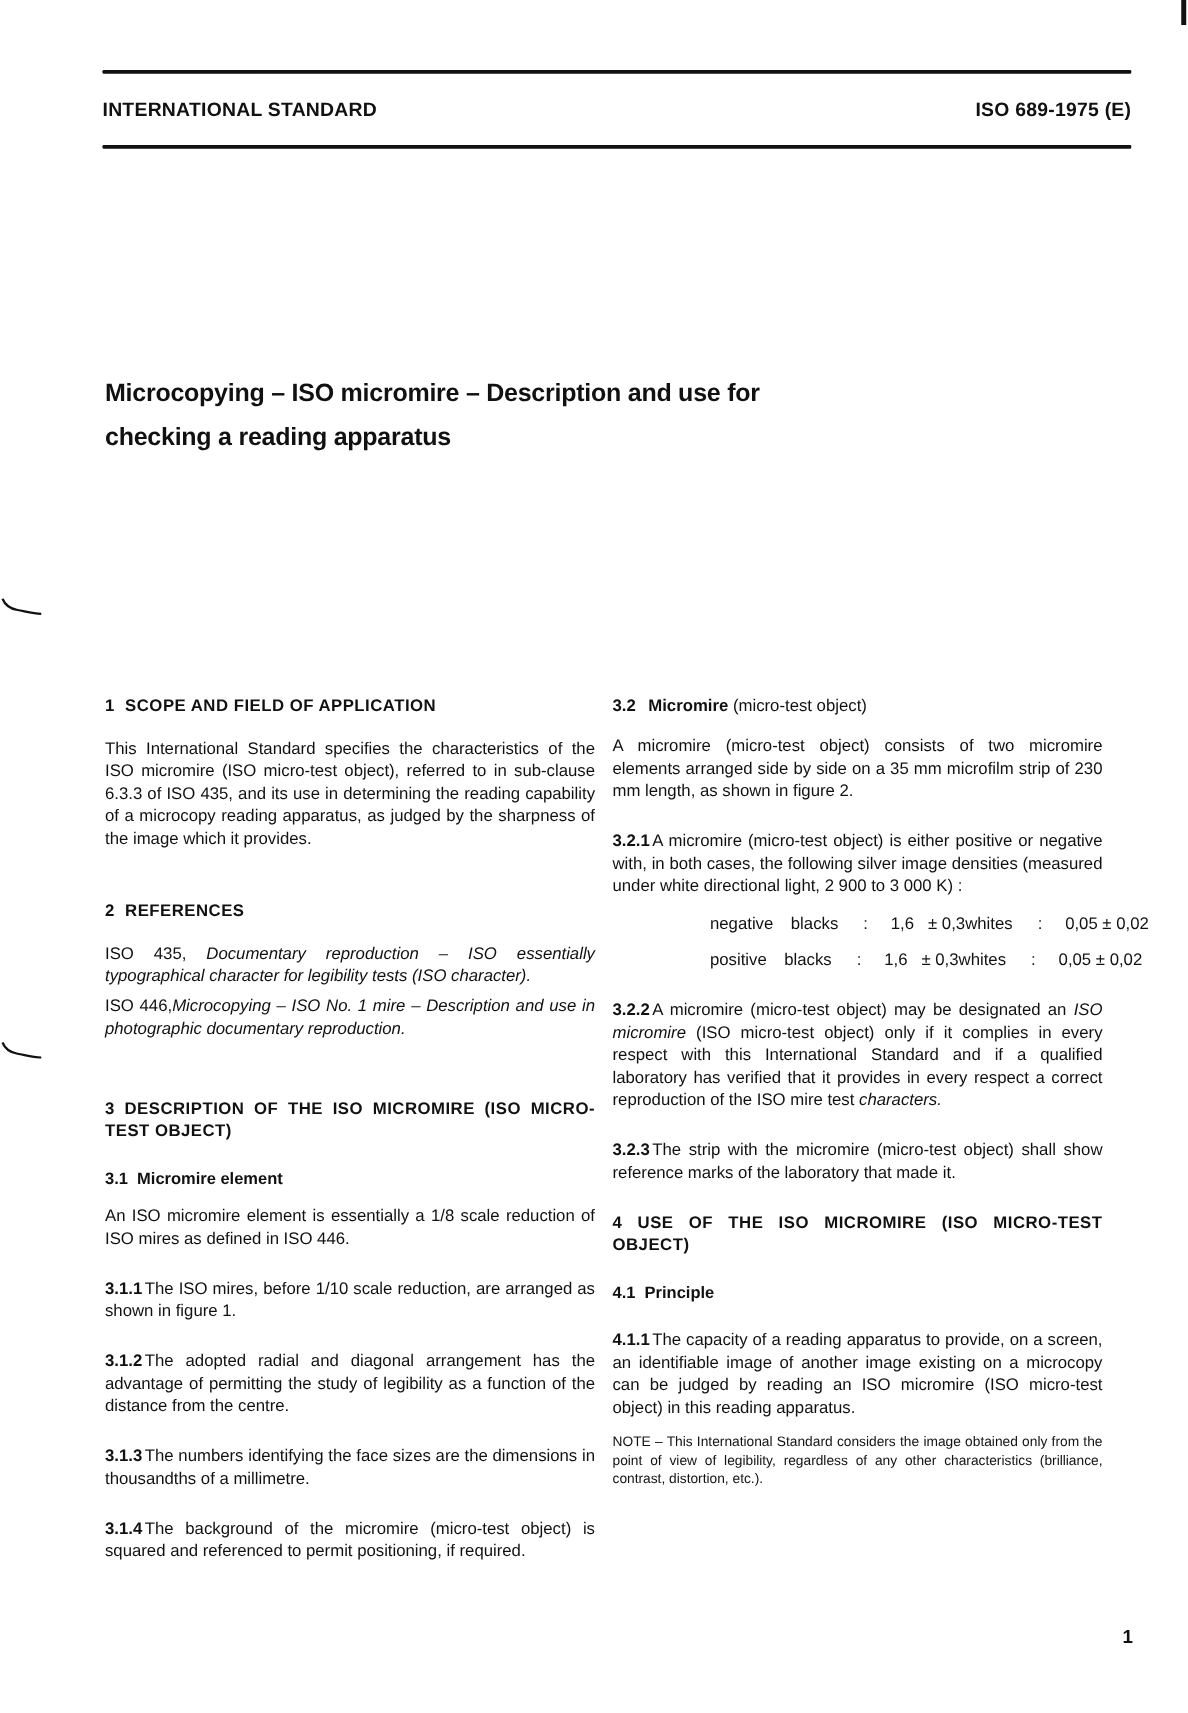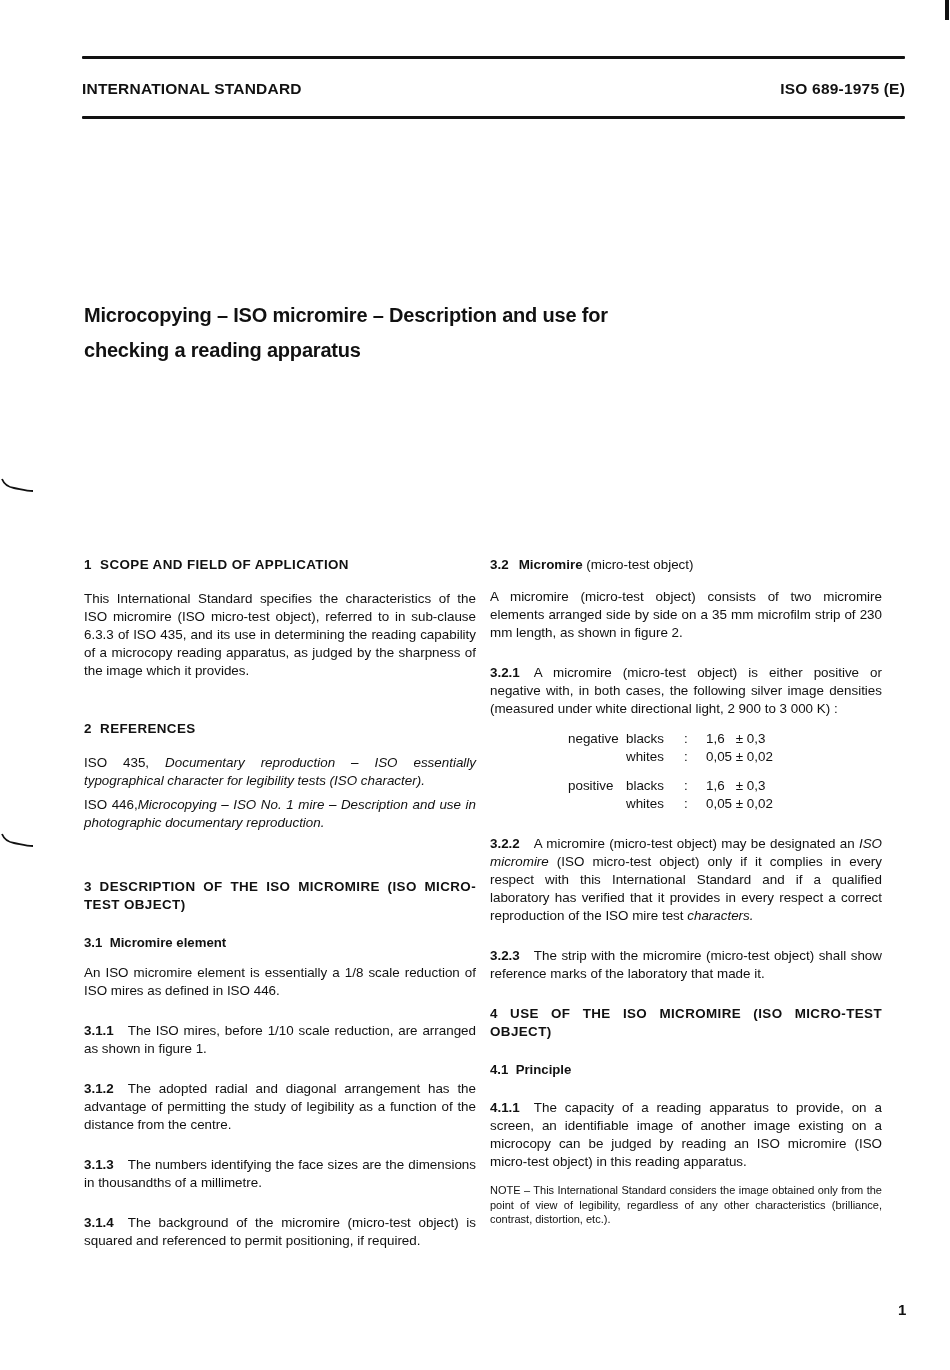--- a/index.html
+++ b/index.html
@@ -80,41 +80,42 @@
       letter-spacing: 0.4px;
       margin: 0;
       text-align: justify;
       text-align-last: left;
     }
     .sub-head {
       font-weight: bold;
       font-size: 13.2px;
       margin: 0;
     }
-    .num { font-weight: bold; margin-right: 14px; }
+    .num { font-weight: bold; margin-right: 2px; }
     .it { font-style: italic; }
     .note {
       font-size: 11px;
       line-height: 14.5px;
       text-align: justify;
       margin: 0;
     }
     .density {
       margin-left: 78px;
       width: 230px;
     }
     .density-group {
       display: flex;
-      align-items: flex-start;
+      align-items: flex-end;
+      gap: 14px;
     }
     .density-kind {
       width: 58px;
       font-size: 13.4px;
     }
-    .density-rows { display: flex; flex-direction: column; }
+    .density-rows { display: flex; flex-direction: row; }
     .density-row { display: flex; line-height: 18px; }
     .density-row .lab { width: 48px; }
     .density-row .colon { width: 32px; text-align: left; padding-left: 10px; box-sizing: border-box;}
     .density-row .val { white-space: pre; }
     .page-number {
       position: absolute;
       left: 898px;
       top: 1301px;
       font-weight: bold;
       font-size: 15px;

